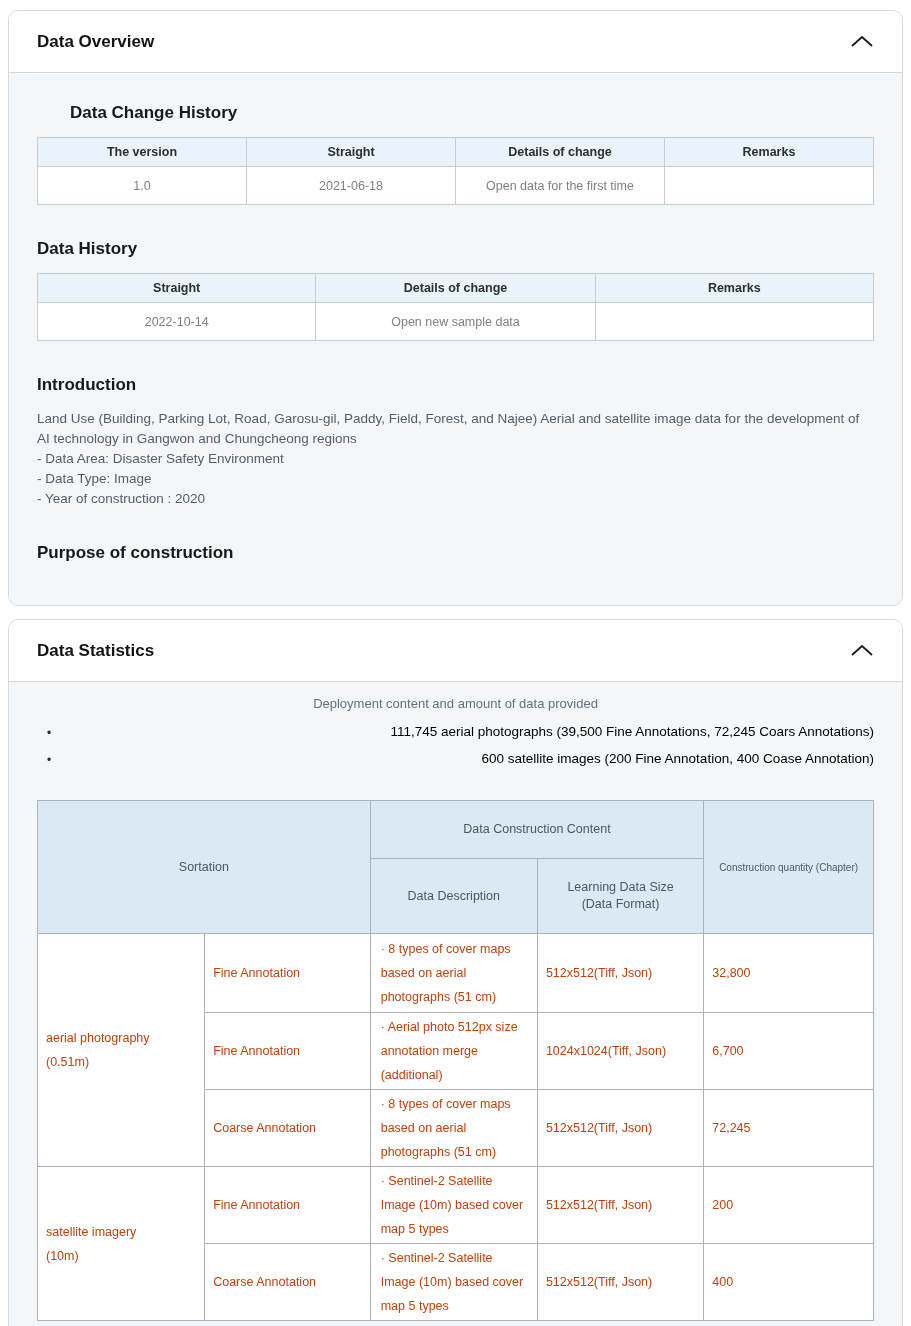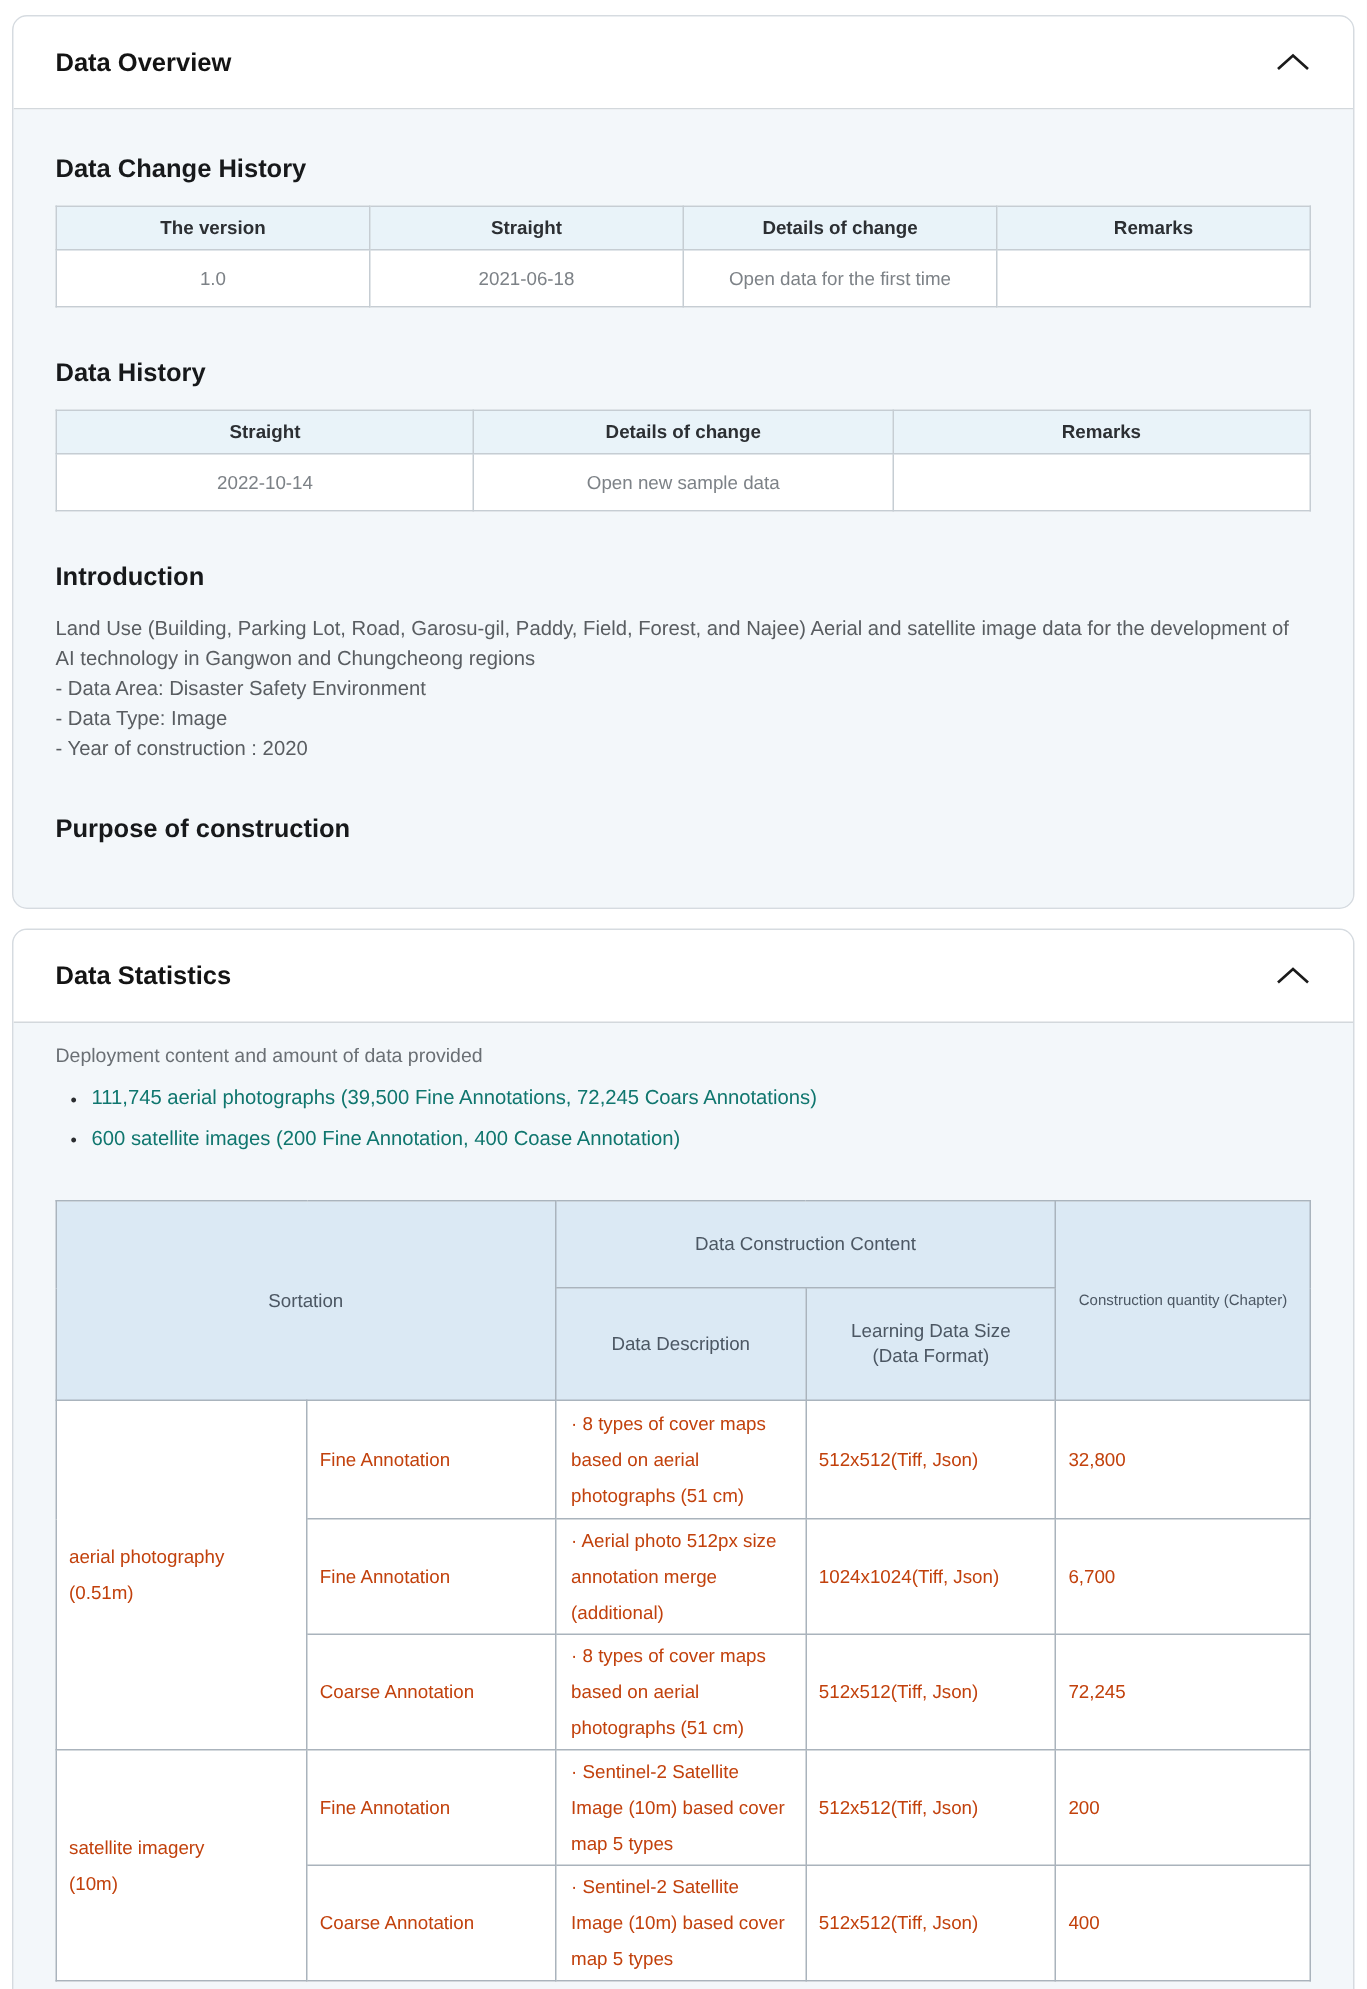--- a/index.html
+++ b/index.html
@@ -37,21 +37,21 @@
   .panel-body {
     background: #f3f7fa;
     padding: 6px 28px 28px 28px;
   }
   .section-h {
     font-size: 17px;
     font-weight: 700;
     color: #17191b;
     margin: 34px 0 14px 0;
   }
-  .panel-body .section-h:first-child { margin-top: 24px; }
+  .panel-body .section-h:first-child { margin-top: 24px; margin-left: 33px; }
 
   table.simple {
     width: 100%;
     border-collapse: collapse;
     background: #ffffff;
     border: 1px solid #a3abb2;
   }
   table.simple th {
     background: #e9f3f9;
     border: 1px solid #c6cdd3;
@@ -77,29 +77,31 @@
     font-size: 13.5px;
     color: #595d61;
     line-height: 20px;
   }
   .purpose-text { margin-bottom: 2px; }
 
   .stats-intro {
     font-size: 13px;
     color: #6a6f74;
     margin: 8px 0 12px 0;
+    text-align: center;
   }
   ul.bullets { list-style: none; }
   ul.bullets li {
     font-size: 13.5px;
-    color: #0f766e;
+    color: #000000;
     margin: 9px 0;
     padding-left: 24px;
     position: relative;
     line-height: 18px;
+    text-align: right;
   }
   ul.bullets li::before {
     content: "\2022";
     position: absolute;
     left: 10px;
     top: 1px;
     font-size: 12px;
     color: #2a2d30;
   }
 

